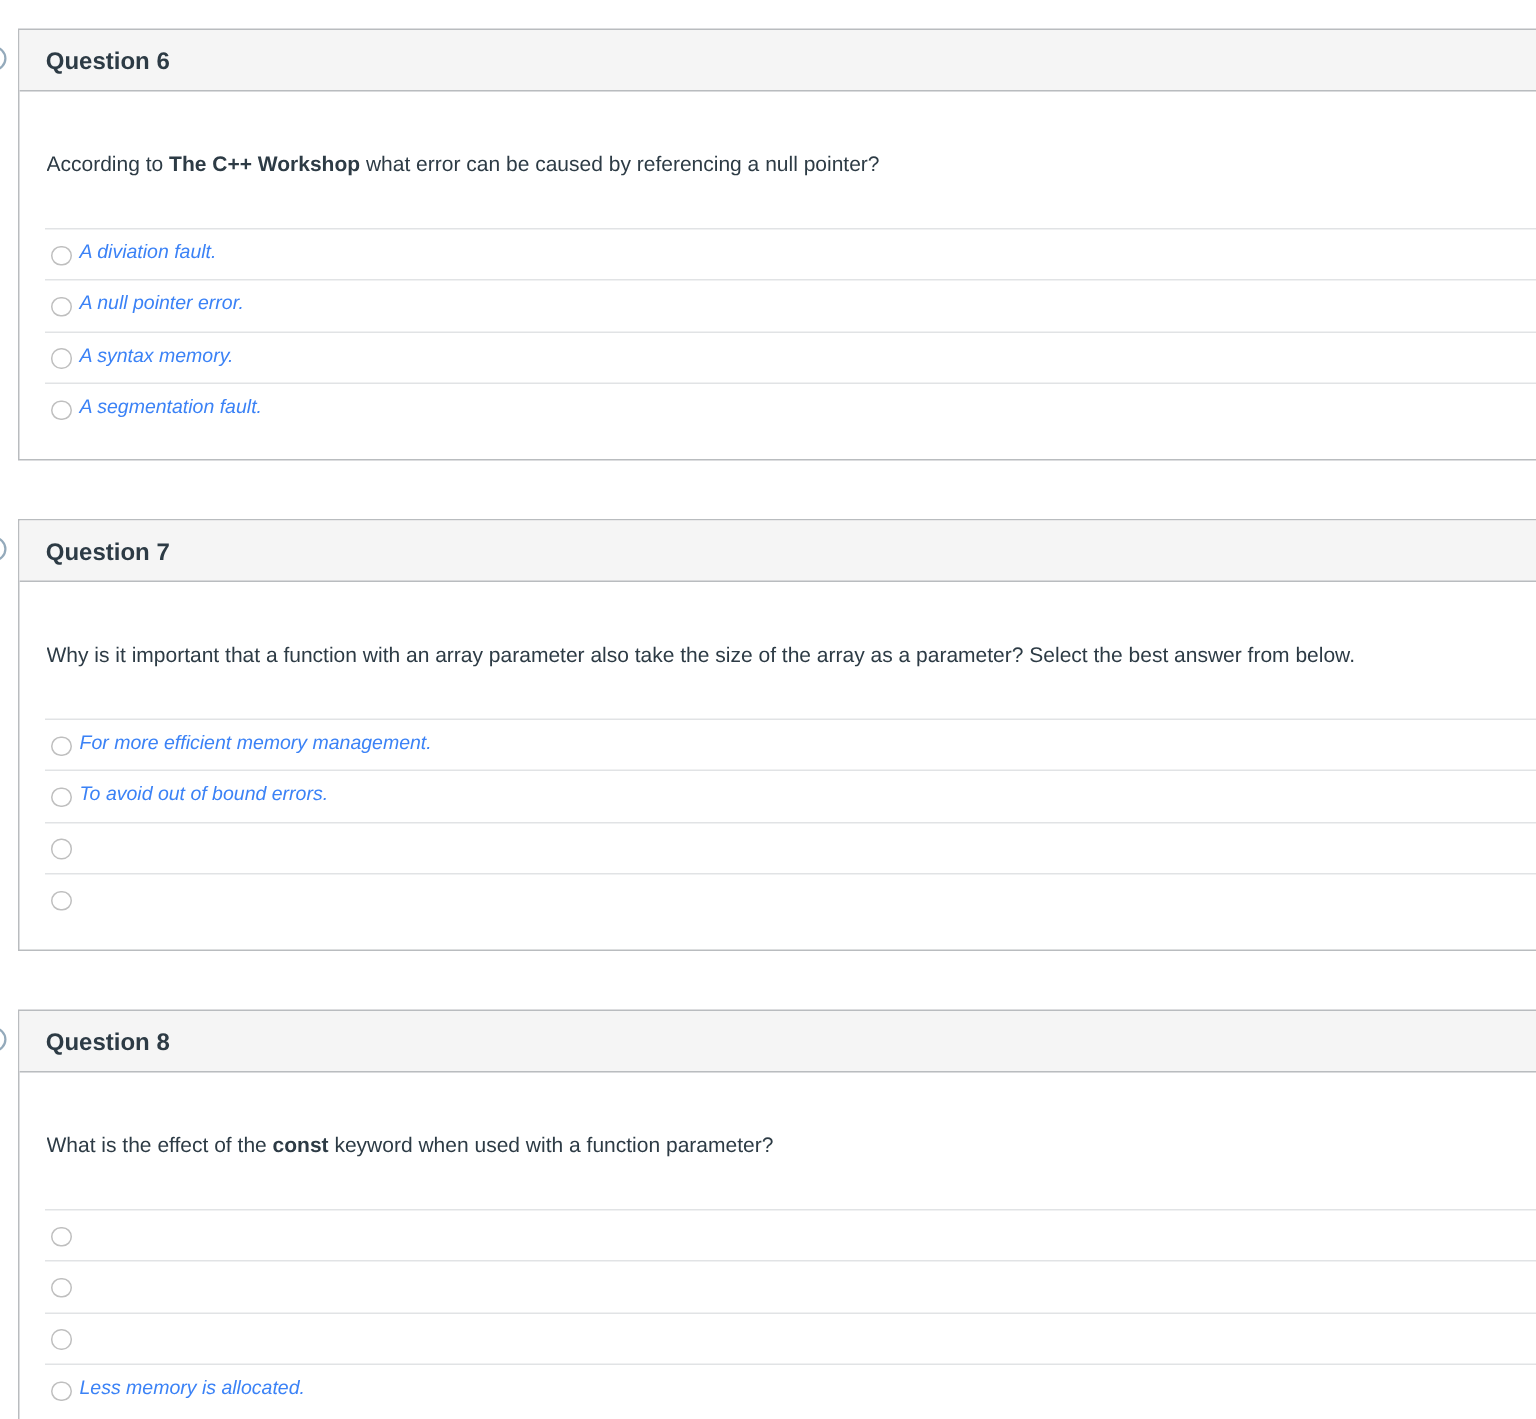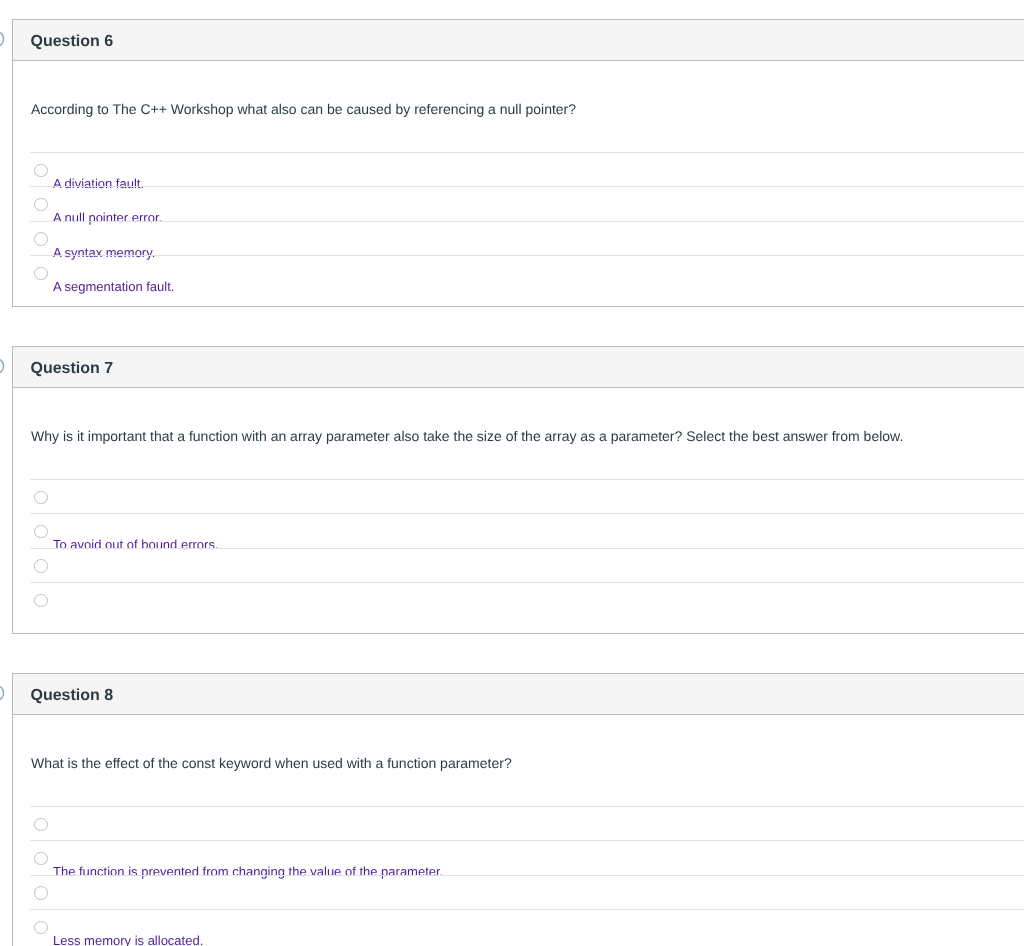--- a/index.html
+++ b/index.html
@@ -26,35 +26,35 @@
   }
   .q-title{
     position:absolute;left:18px;top:13px;transform:translateZ(0);
     font-size:16px;font-weight:bold;color:#2d3b45;line-height:18px;
     white-space:nowrap;
   }
   .q-text{
     position:absolute;left:18.5px;top:80px;right:20px;
     font-size:14px;color:#2d3b45;line-height:19px;white-space:nowrap;transform:translateZ(0);
   }
-  .q-text b{font-weight:normal;}
+  .q-text b{font-weight:bold;}
 
   .answers{position:absolute;left:0;right:0;top:132px;}
   .answer{position:relative;height:34.27px;box-sizing:border-box;}
   .answer:before{
     content:"";position:absolute;left:17.5px;right:0;top:0;height:1px;background:#e1e3e5;
   }
   .answer .radio{
     position:absolute;left:21.8px;top:11.8px;
     width:13.4px;height:13.4px;border-radius:50%;border:1px solid #bfbfbf;
     background:#fff;box-sizing:border-box;
   }
   .answer .atext{
-    position:absolute;left:40.5px;top:23px;
-    font-size:13px;color:#4c1d95;line-height:17px;white-space:nowrap;transform:translateZ(0);
+    position:absolute;left:40.5px;top:7px;
+    font-size:13px;color:#3b82f6;line-height:17px;white-space:nowrap;transform:translateZ(0);font-style:italic;
   }
 
   .flagmark{
     position:absolute;left:-25.8px;top:10px;width:18px;height:18px;
     box-sizing:border-box;line-height:0;
   }
 </style>
 </head>
 <body>
 
@@ -62,21 +62,21 @@
 
   <div class="question q1">
     <div class="flagmark">
       <svg width="18" height="18" viewBox="0 0 18 18" aria-hidden="true">
           <circle cx="9" cy="9" r="7.6" fill="none" stroke="#94aabb" stroke-width="1.5"></circle>
         </svg>
     </div>
     <div class="q-header">
       <div class="q-title">Question 6</div>
     </div>
-    <div class="q-text"><span>According to </span><b>The C++ Workshop</b><span> what also can be caused by referencing a null pointer?</span></div>
+    <div class="q-text"><span>According to </span><b>The C++ Workshop</b><span> what error can be caused by referencing a null pointer?</span></div>
     <div class="answers">
       <div class="answer">
         <span class="radio"></span>
         <span class="atext">A diviation fault.</span>
       </div>
       <div class="answer">
         <span class="radio"></span>
         <span class="atext">A null pointer error.</span>
       </div>
       <div class="answer">
@@ -96,20 +96,21 @@
           <circle cx="9" cy="9" r="7.6" fill="none" stroke="#94aabb" stroke-width="1.5"></circle>
         </svg>
     </div>
     <div class="q-header">
       <div class="q-title">Question 7</div>
     </div>
     <div class="q-text"><span>Why is it important that a function with an array parameter also take the size of the array as a parameter? Select the best answer from below.</span></div>
     <div class="answers">
       <div class="answer">
         <span class="radio"></span>
+        <span class="atext">For more efficient memory management.</span>
       </div>
       <div class="answer">
         <span class="radio"></span>
         <span class="atext">To avoid out of bound errors.</span>
       </div>
       <div class="answer">
         <span class="radio"></span>
       </div>
       <div class="answer">
         <span class="radio"></span>
@@ -126,21 +127,20 @@
     <div class="q-header">
       <div class="q-title">Question 8</div>
     </div>
     <div class="q-text"><span>What is the effect of the </span><b>const</b><span> keyword when used with a function parameter?</span></div>
     <div class="answers">
       <div class="answer">
         <span class="radio"></span>
       </div>
       <div class="answer">
         <span class="radio"></span>
-        <span class="atext">The function is prevented from changing the value of the parameter.</span>
       </div>
       <div class="answer">
         <span class="radio"></span>
       </div>
       <div class="answer">
         <span class="radio"></span>
         <span class="atext">Less memory is allocated.</span>
       </div>
     </div>
   </div>

